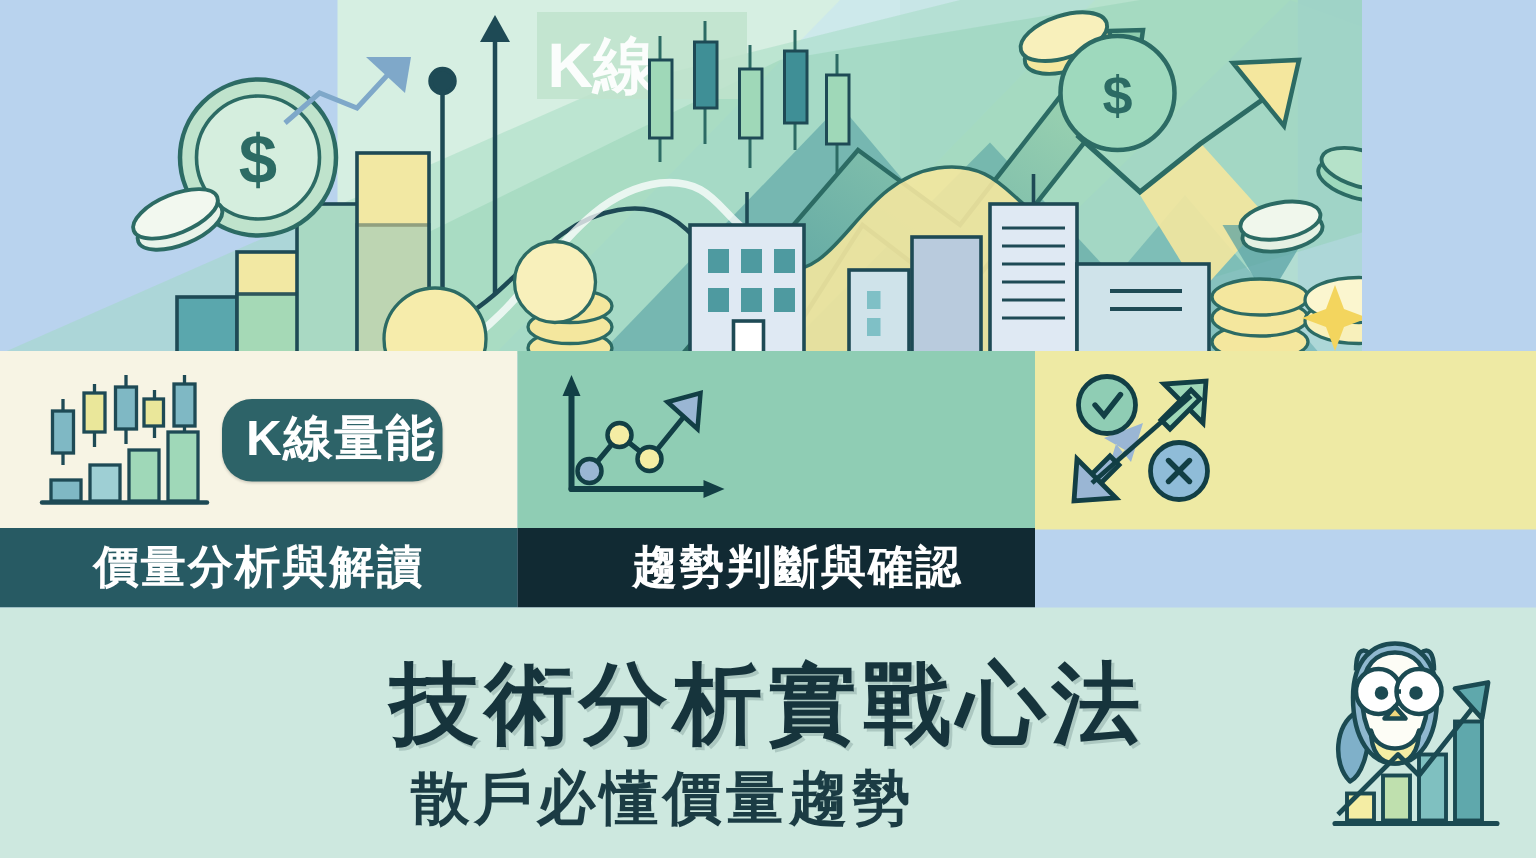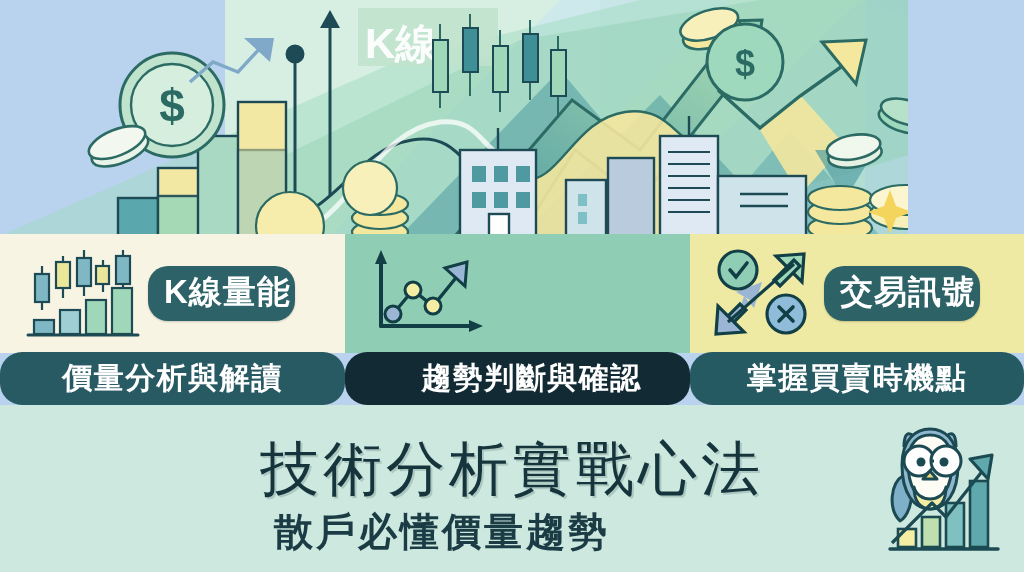--- a/index.html
+++ b/index.html
@@ -65,35 +65,34 @@
   #band{
     position:absolute; left:0; top:352px; width:1024px; height:53px;
     display:flex;
   }
   .cap{
     height:53px;
     display:flex; align-items:center; justify-content:center;
     color:#ffffff;
     font-size:30px; font-weight:bold; letter-spacing:1.5px;
     white-space:nowrap;
-    border-radius:22px;
   }
   .cap.c1{ width:345px; background:#275a63; }
   .cap.c2{ width:345px; background:#112a33;padding-left:28px; }
   .cap.c3{ width:334px; background:#265a62; }
 
   
   #bottom{
     position:absolute; left:0; top:405px; width:1024px; height:167px;
     background:#cde8df;
   }
   #main-title{
     position:absolute; left:0; top:25px; width:1024px;
     text-align:center;
-    font-size:59px; font-weight:normal; letter-spacing:4px;
+    font-size:59px; font-weight:bold; letter-spacing:4px;
     color:#16343c;
     text-shadow:2px 2px 0 rgba(20,55,62,.18);
   }
   #subtitle{
     position:absolute; left:0; top:100px; width:884px;
     text-align:center;
     font-size:39px; font-weight:bold; letter-spacing:3px;
     color:#1b3c44;
   }
   #mascot{
@@ -354,28 +353,26 @@
             <circle cx="28" cy="22" r="19" fill="#8fcdb4"></circle>
             <polyline points="20,22 26,29 37,15" fill="none" stroke="#123f45" stroke-width="3.6" stroke-linecap="round"></polyline>
             <circle cx="76" cy="66" r="19" fill="#8fbcd8"></circle>
             <g stroke-linecap="round" stroke-width="3.6">
               <line x1="69" y1="59" x2="83" y2="73"></line>
               <line x1="83" y1="59" x2="69" y2="73"></line>
             </g>
           </g>
         </svg>
       </div>
-      <div class="pill">交易訊號</div>
     </div>
   </div>
 
   <div id="band">
     <div class="cap c1">價量分析與解讀</div>
     <div class="cap c2">趨勢判斷與確認</div>
-    <div class="cap c3">掌握買賣時機點</div>
   </div>
 
   <div id="bottom">
     <div id="main-title">技術分析實戰心法</div>
     <div id="subtitle">散戶必懂價量趨勢</div>
 
     <div id="mascot">
       <svg width="146" height="142" viewBox="0 0 146 142">
         <g stroke="#1b4a52" stroke-width="3" fill="none" stroke-linejoin="round">
 

